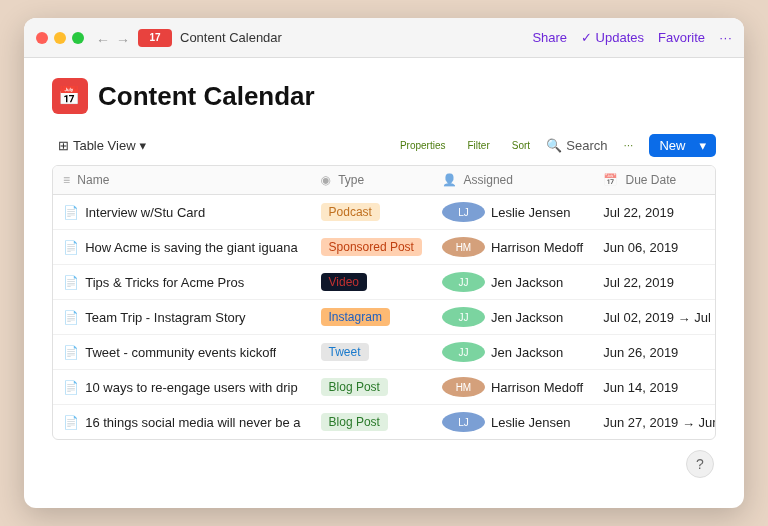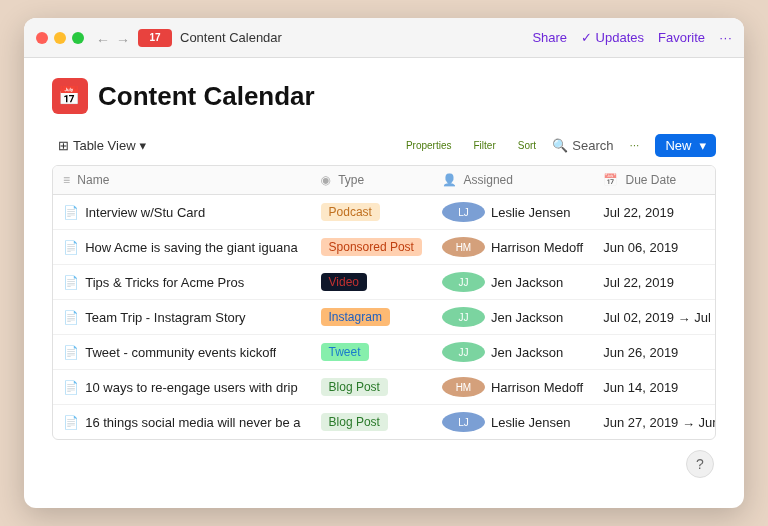--- a/index.html
+++ b/index.html
@@ -155,21 +155,21 @@
       background: #0b6ce8;
       color: white;
       border: none;
       border-radius: 5px;
       font-size: 13px;
       font-weight: 500;
       padding: 4px 10px;
       cursor: pointer;
       display: flex;
       align-items: flex-end;
-      gap: 8px;
+      gap: 14px;
     }
     
     .table-container {
       border: 1px solid #e0e0e0;
       border-radius: 6px;
       overflow: hidden;
     }
     table {
       width: 100%;
       border-collapse: collapse;
@@ -222,21 +222,21 @@
       display: inline-block;
       padding: 2px 8px;
       border-radius: 4px;
       font-size: 12px;
       font-weight: 500;
     }
     .tag-podcast { background: #fde8c8; color: #c07020; }
     .tag-sponsored { background: #ffd0b0; color: #c04010; }
     .tag-video { background: #0f172a; color: #c03030; }
     .tag-instagram { background: #fdba74; color: #2060c0; }
-    .tag-tweet { background: #86efac; color: #1a7acc; }
+    .tag-tweet { background: #e5e5e5; color: #1a7acc; }
     .tag-blogpost { background: #e0f0e0; color: #2a7a2a; }
     .assigned-cell {
       display: flex;
       align-items: center;
       gap: 6px;
     }
     .avatar {
       width: 43px;
       height: 20px;
       border-radius: 50%;

